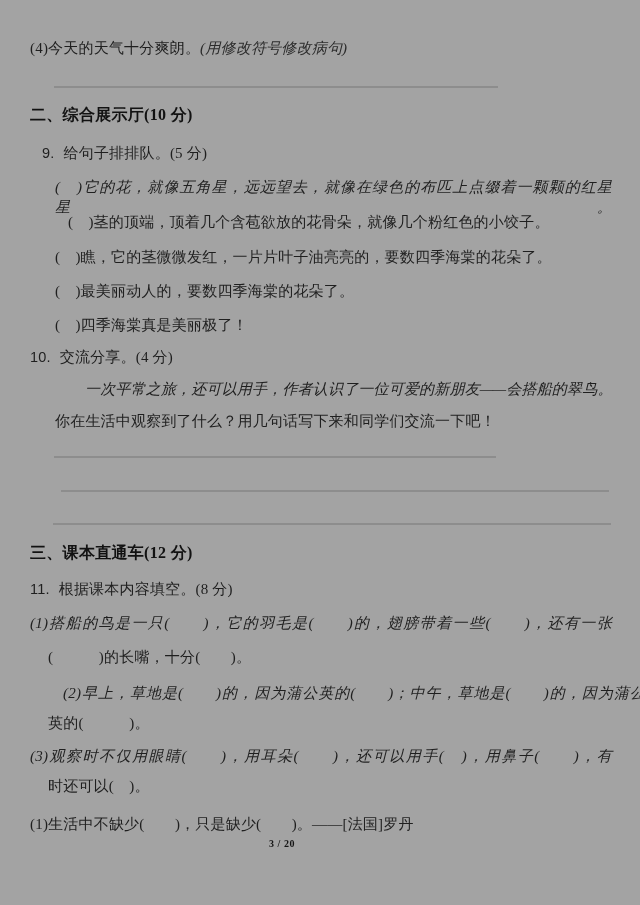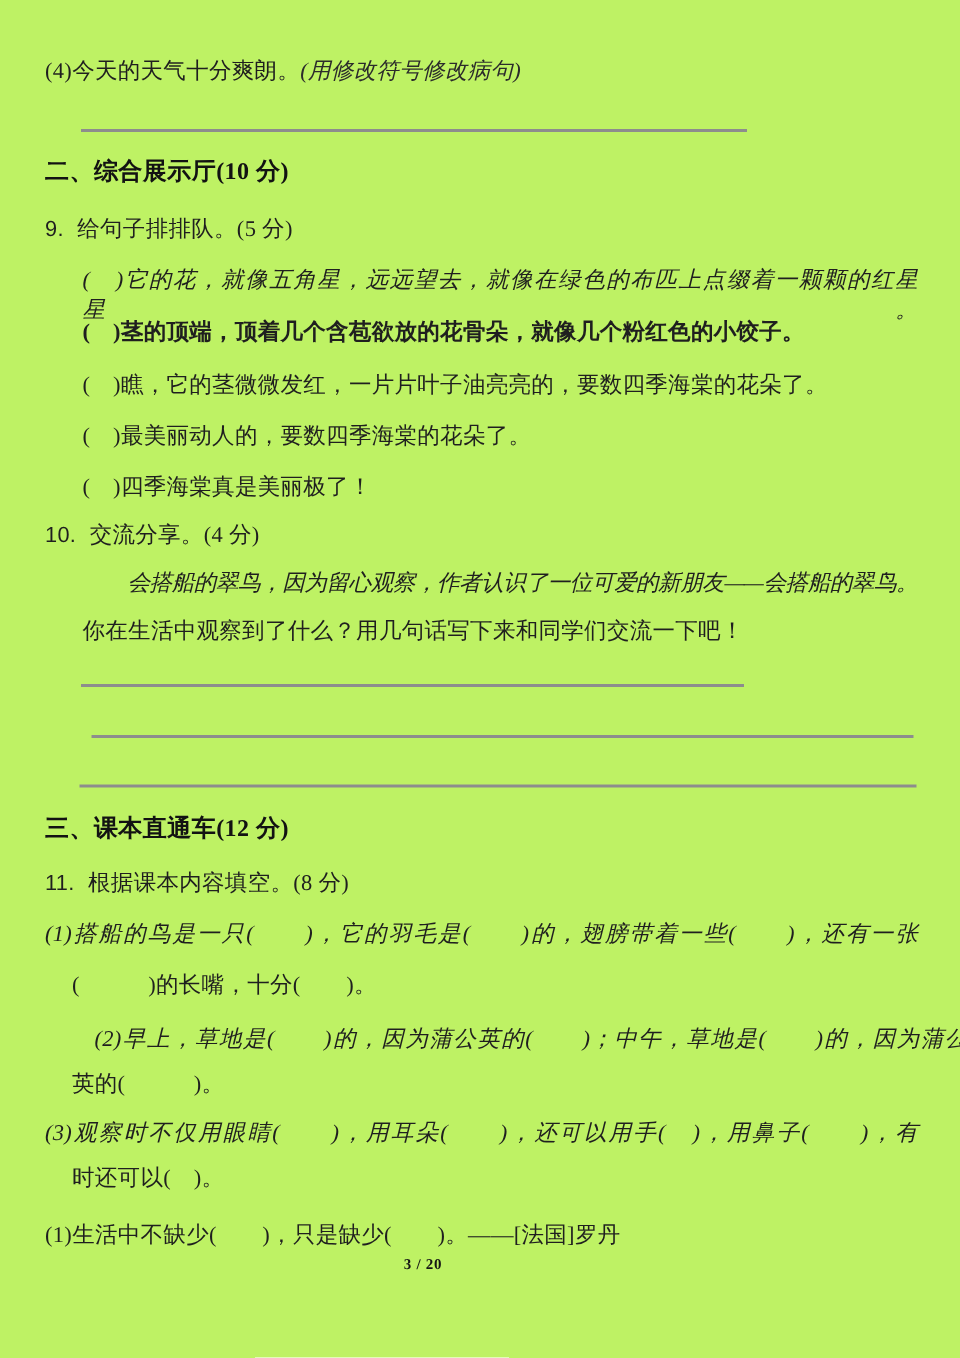--- a/index.html
+++ b/index.html
@@ -1,20 +1,20 @@
 <!DOCTYPE html>
 <html><head>
 <meta charset="utf-8">
 <style>
   html, body { margin: 0; padding: 0; background: #ffffff; }
   .page {
     position: relative;
     width: 640px;
     height: 905px;
-    background: #bef264;
+    background: #a3a3a3;
     font-family: "Liberation Serif", "DejaVu Serif", serif;
     color: #1f1f1f;
     overflow: hidden;
   }
   .line {
     position: absolute;
     font-size: 15px;
     line-height: 20px;
     letter-spacing: 0.2px;
     white-space: nowrap;
@@ -64,33 +64,33 @@
 
 <div class="page">
 
   <div class="line" style="left:30px; top:38px;">
     <span>(4)今天的天气十分爽朗。</span><span class="kaiti">(用修改符号修改病句)</span>
   </div>
   <div class="rule" style="left:54px; top:86px; width:444px;"></div>
 
   <div class="line sec" style="left:30px; top:105px;">二、综合展示厅(10 分)</div>
 
-  <div class="line qhead" style="left:30px; top:143px;">
+  <div class="line qhead" style="left:42px; top:143px;">
     <span class="qnum">9.</span><span>给句子排排队。(5 分)</span>
   </div>
   <div class="line fill" style="left:55px; top:177px; width:557px;">(　)它的花，就像五角星，远远望去，就像在绿色的布匹上点缀着一颗颗的红星星。</div>
-  <div class="line" style="left:55px; top:212px;font-weight:bold;">(　)茎的顶端，顶着几个含苞欲放的花骨朵，就像几个粉红色的小饺子。</div>
+  <div class="line" style="left:68px; top:212px;">(　)茎的顶端，顶着几个含苞欲放的花骨朵，就像几个粉红色的小饺子。</div>
   <div class="line" style="left:55px; top:247px;">(　)瞧，它的茎微微发红，一片片叶子油亮亮的，要数四季海棠的花朵了。</div>
   <div class="line" style="left:55px; top:281px;">(　)最美丽动人的，要数四季海棠的花朵了。</div>
   <div class="line" style="left:55px; top:315px;">(　)四季海棠真是美丽极了！</div>
 
   <div class="line qhead" style="left:30px; top:347px;">
     <span class="qnum">10.</span><span>交流分享。(4 分)</span>
   </div>
-  <div class="line fill" style="left:85px; top:379px; width:527px; letter-spacing:-0.4px;">会搭船的翠鸟，因为留心观察，作者认识了一位可爱的新朋友——会搭船的翠鸟。</div>
+  <div class="line fill" style="left:85px; top:379px; width:527px; letter-spacing:-0.4px;">一次平常之旅，还可以用手，作者认识了一位可爱的新朋友——会搭船的翠鸟。</div>
   <div class="line" style="left:55px; top:411px;">你在生活中观察到了什么？用几句话写下来和同学们交流一下吧！</div>
   <div class="rule" style="left:54px; top:456px; width:442px;"></div>
   <div class="rule" style="left:61px; top:490px; width:548px;"></div>
   <div class="rule" style="left:53px; top:523px; width:558px;"></div>
 
   <div class="line sec" style="left:30px; top:543px;">三、课本直通车(12 分)</div>
 
   <div class="line qhead" style="left:30px; top:579px;">
     <span class="qnum">11.</span><span>根据课本内容填空。(8 分)</span>
   </div>

